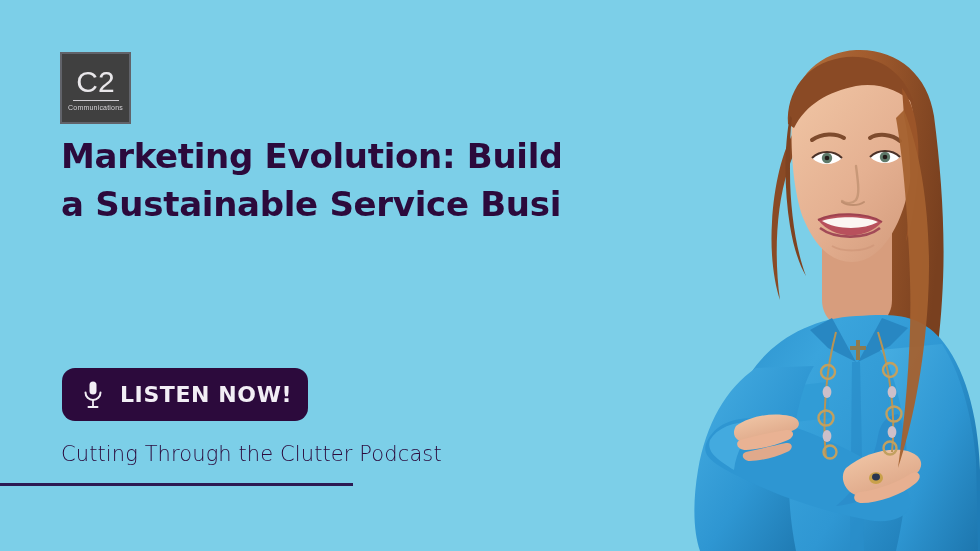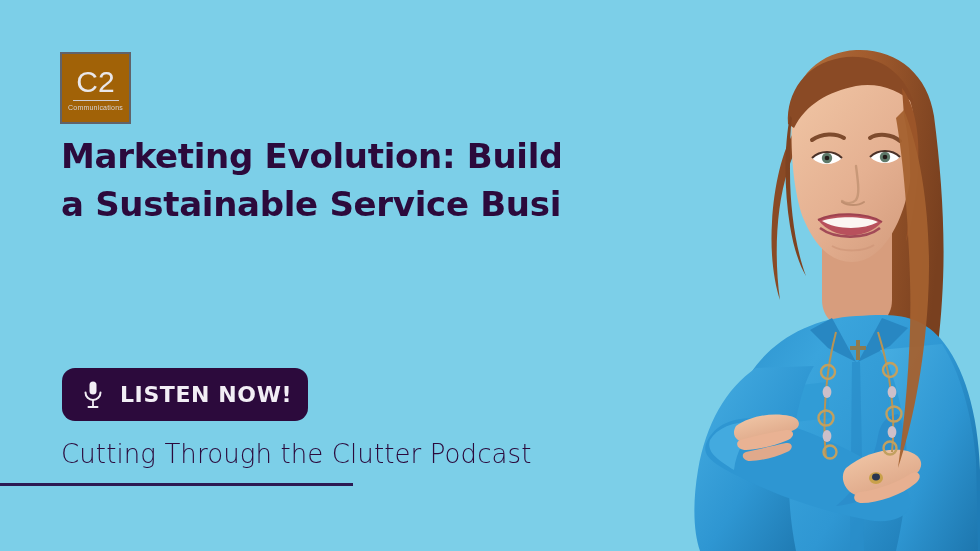--- a/index.html
+++ b/index.html
@@ -9,21 +9,21 @@
     background:#7ccfe8;
   }
   .canvas{
     position:relative;width:980px;height:551px;overflow:hidden;
     background:#7ccfe8;
   }
 
   
   .logo-box{
     position:absolute;left:60px;top:52px;width:71px;height:72px;
-    background:#a16207;
+    background:#404040;
     border:2px solid #61636a;
     box-sizing:border-box;
     display:flex;flex-direction:column;align-items:center;justify-content:center;
   }
   .logo-inner{
     width:100%;display:flex;flex-direction:column;align-items:center;justify-content:center;
     padding-top:2px;
   }
   .logo-c2{
     color:#e9e7ea;font-size:30px;line-height:30px;letter-spacing:0px;
@@ -72,21 +72,21 @@
     white-space:nowrap;
     margin-left:4px;
   }
 
   
   .subtitle{
     position:absolute;left:61px;top:436px;
     color:#2c0a3c;
     font-family:"DejaVu Sans", sans-serif;
     font-weight:300;
-    font-size:26px;
+    font-size:21px;
     line-height:36px;
     letter-spacing:0.1px;
     white-space:nowrap;
   }
 
   
   .bottom-rule{
     position:absolute;left:0px;top:483px;width:353px;height:3px;
     background:#2c1a52;
   }

